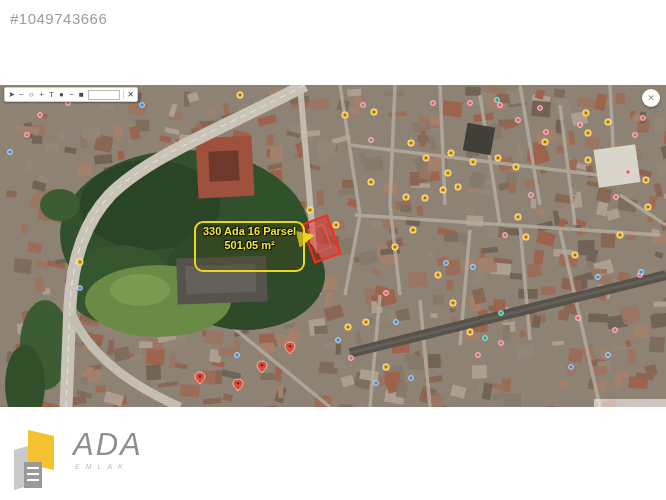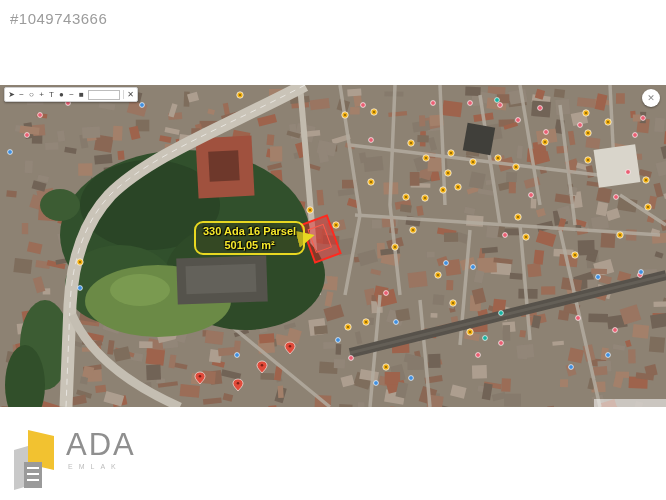--- a/index.html
+++ b/index.html
@@ -34,31 +34,31 @@
     position:absolute;top:4px;right:6px;width:18px;height:18px;border-radius:50%;
     background:#ffffff;box-shadow:0 1px 2px rgba(0,0,0,.4);z-index:5;
     display:flex;align-items:center;justify-content:center;cursor:pointer;
   }
   .map-circle-btn span{color:#8a8a8a;font-size:9px;line-height:9px;}
   
   .parcel-label{
     position:absolute;top:136px;left:194px;z-index:6;
     border:2px solid #e8d821;border-radius:9px;
     background:rgba(70,70,25,.28);
-    padding:2px 7px 0 7px;text-align:center;
+    padding:2px 7px 17px 7px;text-align:center;
     color:#f6e92c;font-weight:bold;font-size:11px;line-height:1.25;
     text-shadow:0 0 2px #000,1px 1px 1px #000,-1px -1px 1px rgba(0,0,0,.7);
     white-space:nowrap;
   }
   .attribution{
     position:absolute;right:0;bottom:0;width:72px;height:8px;
     background:rgba(255,255,255,.55);z-index:5;
   }
   
-  .logo{position:absolute;left:8px;top:430px;display:flex;align-items:flex-start;gap:8px;}
+  .logo{position:absolute;left:8px;top:430px;display:flex;align-items:flex-start;gap:15px;font-style:italic;}
   .logo-title{
     color:#8f8f8f;font-size:31px;line-height:30px;font-weight:500;letter-spacing:2px;
   }
   .logo-subtitle{
     color:#bcbcbc;font-size:7px;letter-spacing:6px;margin-top:3px;padding-left:2px;
   }
 </style>
 </head>
 <body>
 

